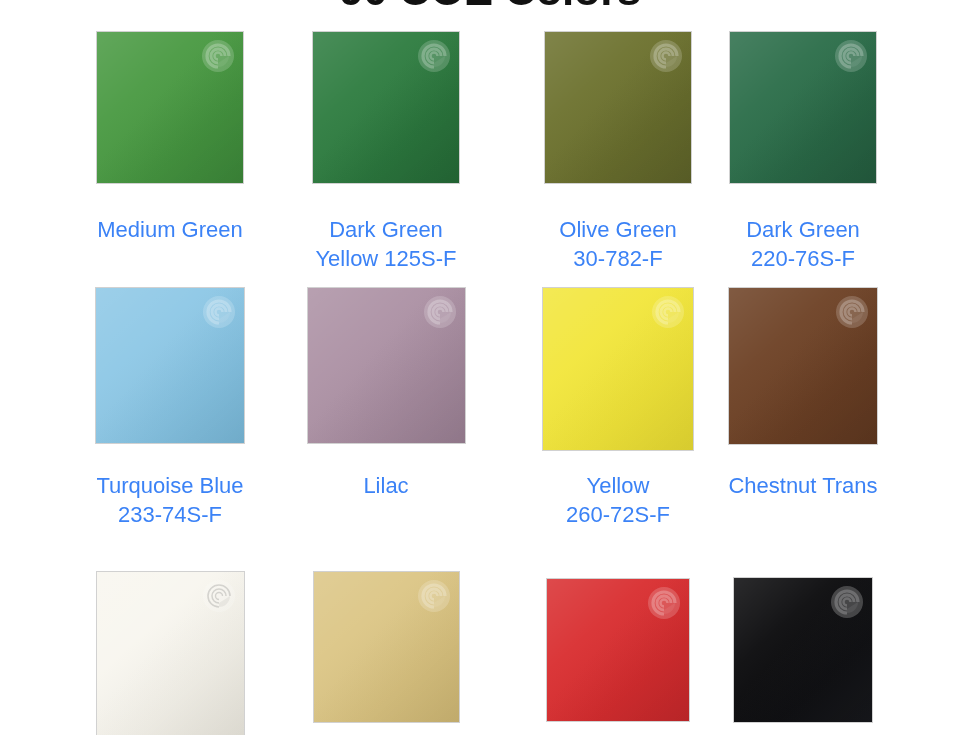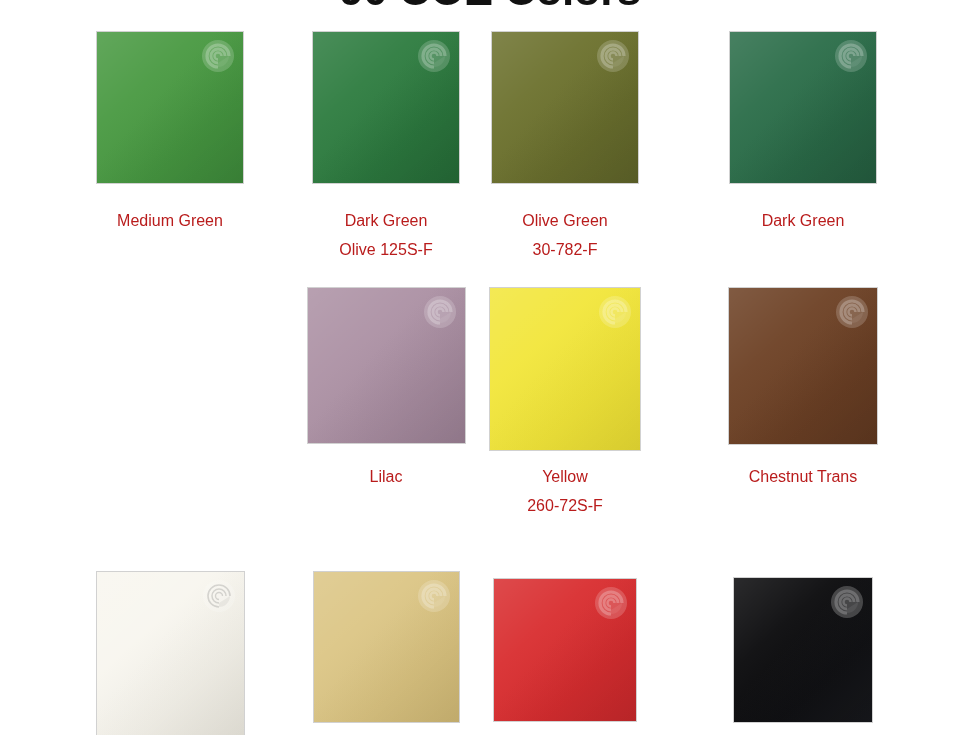--- a/index.html
+++ b/index.html
@@ -40,21 +40,21 @@
     height: 735px;
   }
 
   .cell {
     position: absolute;
     width: 210px;
     text-align: center;
   }
   .cell.col0 { left: 65px; }
   .cell.col1 { left: 281px; }
-  .cell.col2 { left: 460px; }
+  .cell.col2 { left: 513px; }
   .cell.col3 { left: 698px; }
 
   .cell.row0 { top: 32px; }
   .cell.row1 { top: 288px; }
   .cell.row2 { top: 572px; }
 
   .swatch-wrap {
     position: relative;
     height: 152px;
     display: flex;
@@ -88,24 +88,24 @@
     top: 4px;
     right: 5px;
     width: 40px;
     height: 40px;
     opacity: 0.40;
     pointer-events: none;
     z-index: 2;
   }
 
   .caption {
-    margin-top: 22px;
-    font-size: 16px;
+    margin-top: 31px;
+    font-size: 22px;
     line-height: 29px;
-    color: #b91c1c;
+    color: #3b82f6;
     font-weight: 400;
   }
   .caption .code { display: block; }
 
   
   .cell.row0 .swatch { width: 146px; height: 151px; }
   .cell.row1 .swatch { width: 148px; height: 155px; }
   .cell.row2 .swatch { width: 147px; height: 163px; }
 
   .cell.col1.row1 .swatch { width: 157px; height: 155px; }
@@ -146,21 +146,21 @@
           <circle cx="20" cy="20" r="16" fill="#ffffff" opacity="0.45"></circle>
           <path d="M31 20a11 11 0 1 0-11 11" fill="none" stroke="#ffffff" stroke-width="3.2" opacity="0.9"></path>
           <path d="M27 20a7 7 0 1 0-7 7" fill="none" stroke="#ffffff" stroke-width="2.8" opacity="0.9"></path>
           <path d="M23.5 20a3.5 3.5 0 1 0-3.5 3.5" fill="none" stroke="#ffffff" stroke-width="2.4" opacity="0.9"></path>
           <path d="M31 20a11 11 0 0 1-11 11l0-4" fill="#ffffff" opacity="0.25"></path>
         </svg>
       </div>
     </div>
     <div class="caption">
       <span>Dark Green</span>
-      <span class="code">Olive 125S-F</span>
+      <span class="code">Yellow 125S-F</span>
     </div>
   </div>
 
   <div class="cell col2 row0">
     <div class="swatch-wrap">
       <div class="swatch" style="background: linear-gradient(132deg, rgb(109, 114, 47) 0%, rgb(109, 114, 47) 42%, rgb(95, 100, 41) 100%);">
         <svg class="watermark" viewBox="0 0 40 40">
           <circle cx="20" cy="20" r="16" fill="#ffffff" opacity="0.45"></circle>
           <path d="M31 20a11 11 0 1 0-11 11" fill="none" stroke="#ffffff" stroke-width="3.2" opacity="0.9"></path>
           <path d="M27 20a7 7 0 1 0-7 7" fill="none" stroke="#ffffff" stroke-width="2.8" opacity="0.9"></path>
@@ -182,23 +182,41 @@
           <circle cx="20" cy="20" r="16" fill="#ffffff" opacity="0.45"></circle>
           <path d="M31 20a11 11 0 1 0-11 11" fill="none" stroke="#ffffff" stroke-width="3.2" opacity="0.9"></path>
           <path d="M27 20a7 7 0 1 0-7 7" fill="none" stroke="#ffffff" stroke-width="2.8" opacity="0.9"></path>
           <path d="M23.5 20a3.5 3.5 0 1 0-3.5 3.5" fill="none" stroke="#ffffff" stroke-width="2.4" opacity="0.9"></path>
           <path d="M31 20a11 11 0 0 1-11 11l0-4" fill="#ffffff" opacity="0.25"></path>
         </svg>
       </div>
     </div>
     <div class="caption">
       <span>Dark Green</span>
-    </div>
-  </div>
-
+      <span class="code">220-76S-F</span>
+    </div>
+  </div>
+
+  <div class="cell col0 row1">
+    <div class="swatch-wrap">
+      <div class="swatch" style="background: linear-gradient(132deg, rgb(142, 200, 230) 0%, rgb(142, 200, 230) 42%, rgb(123, 188, 221) 100%);">
+        <svg class="watermark" viewBox="0 0 40 40">
+          <circle cx="20" cy="20" r="16" fill="#ffffff" opacity="0.45"></circle>
+          <path d="M31 20a11 11 0 1 0-11 11" fill="none" stroke="#ffffff" stroke-width="3.2" opacity="0.9"></path>
+          <path d="M27 20a7 7 0 1 0-7 7" fill="none" stroke="#ffffff" stroke-width="2.8" opacity="0.9"></path>
+          <path d="M23.5 20a3.5 3.5 0 1 0-3.5 3.5" fill="none" stroke="#ffffff" stroke-width="2.4" opacity="0.9"></path>
+          <path d="M31 20a11 11 0 0 1-11 11l0-4" fill="#ffffff" opacity="0.25"></path>
+        </svg>
+      </div>
+    </div>
+    <div class="caption">
+      <span>Turquoise Blue</span>
+      <span class="code">233-74S-F</span>
+    </div>
+  </div>
 
   <div class="cell col1 row1">
     <div class="swatch-wrap">
       <div class="swatch" style="background: linear-gradient(132deg, rgb(173, 146, 165) 0%, rgb(173, 146, 165) 42%, rgb(157, 130, 150) 100%);">
         <svg class="watermark" viewBox="0 0 40 40">
           <circle cx="20" cy="20" r="16" fill="#ffffff" opacity="0.45"></circle>
           <path d="M31 20a11 11 0 1 0-11 11" fill="none" stroke="#ffffff" stroke-width="3.2" opacity="0.9"></path>
           <path d="M27 20a7 7 0 1 0-7 7" fill="none" stroke="#ffffff" stroke-width="2.8" opacity="0.9"></path>
           <path d="M23.5 20a3.5 3.5 0 1 0-3.5 3.5" fill="none" stroke="#ffffff" stroke-width="2.4" opacity="0.9"></path>
           <path d="M31 20a11 11 0 0 1-11 11l0-4" fill="#ffffff" opacity="0.25"></path>

